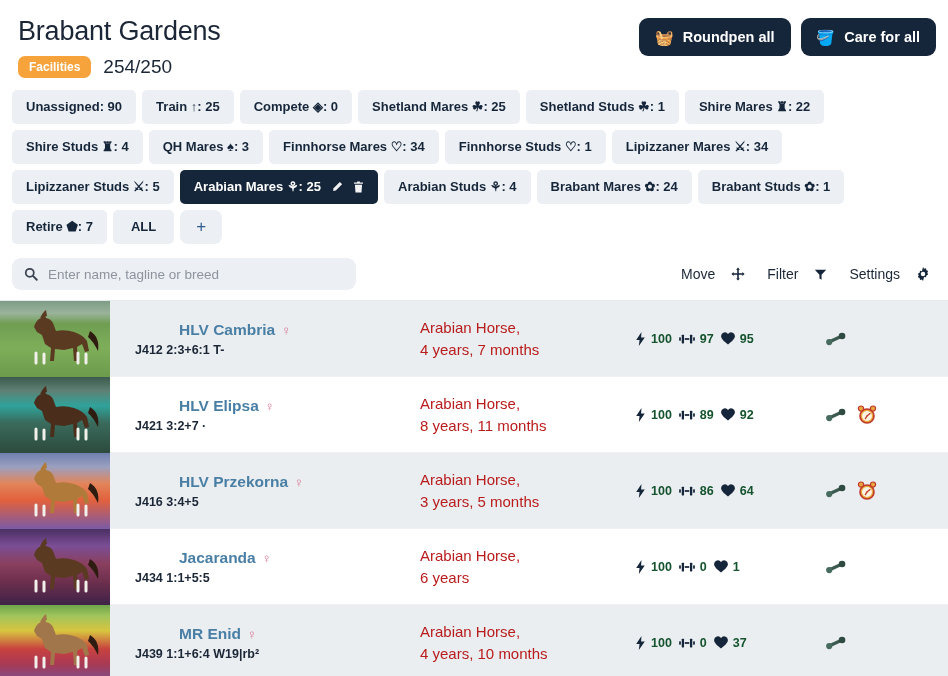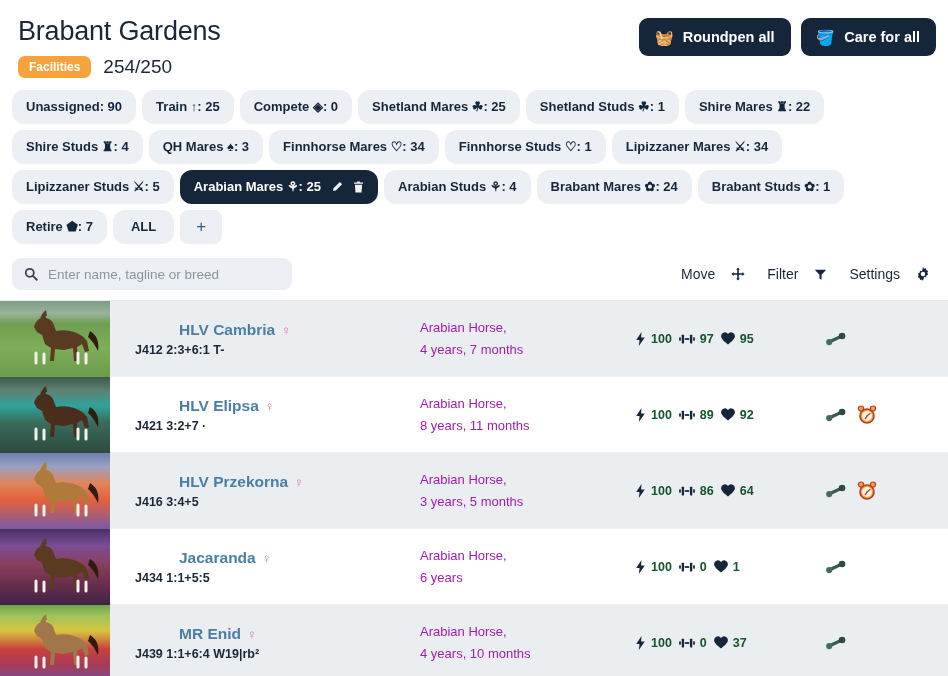--- a/index.html
+++ b/index.html
@@ -44,41 +44,41 @@
   }
   .emoji { font-size: 15px; line-height: 1; }
 
   
   .tabs {
     display: flex; flex-wrap: wrap; gap: 6px;
     padding: 12px 12px 0 12px;
   }
   .tab {
     background: #eceff3; color: #16263a;
-    border-radius: 12px; font-size: 13px; font-weight: 700;
+    border-radius: 5px; font-size: 13px; font-weight: 700;
     padding: 9px 14px; line-height: 16px;
     display: flex; align-items: center; gap: 6px;
     cursor: pointer; white-space: nowrap;
   }
   .tab.active { background: #16263a; color: #ffffff; }
   .tab-edit, .tab-del { margin-left: 4px; font-size: 12px; opacity: .95; }
   .tab-plus {
     background: #eceff3; color: #2f5c8f; font-weight: 400;
     border-radius: 8px; padding: 8px 16px; font-size: 17px; line-height: 16px;
     cursor: pointer; display:flex; align-items:center;
   }
   .tab-all { padding: 9px 18px; }
 
   
   .toolbar {
     display: flex; align-items: center; justify-content: space-between;
     padding: 14px 18px 10px 12px;
   }
   .search-wrap {
-    width: 280px; background: #eceff3; border-radius: 9px;
+    width: 344px; background: #eceff3; border-radius: 9px;
     display: flex; align-items: center; gap: 8px;
     padding: 0 12px; height: 32px;
   }
   .search-input {
     border: none; background: transparent; outline: none;
     font-size: 13.5px; color: #5a6472; width: 100%;
     font-family: "Liberation Sans", sans-serif;
   }
   .search-input::placeholder { color: #8d949e; }
   .tool-links { display: flex; align-items: center; gap: 22px; }
@@ -110,21 +110,21 @@
     line-height: 19px; display: flex; align-items: baseline; gap: 6px;
     cursor: pointer;
     margin-left: 44px;
   }
   .sex { color: #d4728f; font-size: 13px; font-weight: 700; }
   .hcode {
     font-size: 12.5px; font-weight: 700; color: #1b2636;
     margin-top: 3px; line-height: 15px;
   }
   .col-breed {
-    width: 215px; font-size: 13px; color: #a21caf; line-height: 22px;
+    width: 215px; font-size: 15px; color: #b91c1c; line-height: 22px;
   }
   .col-stats { display: flex; align-items: center; gap: 7px; width: 185px; }
   .stat { display: flex; align-items: center; gap: 5px; font-size: 12.5px; font-weight: 700; color: #14532d; }
   .stat .sv { font-weight: 700; }
   .stat-ico { font-size: 13px; line-height: 1; }
   .col-actions {
     width: 105px; display: flex; align-items: center;
     justify-content: flex-start; gap: 10px; padding-left: 5px;
   }
   .act { font-size: 17px; cursor: pointer; line-height: 1; }

